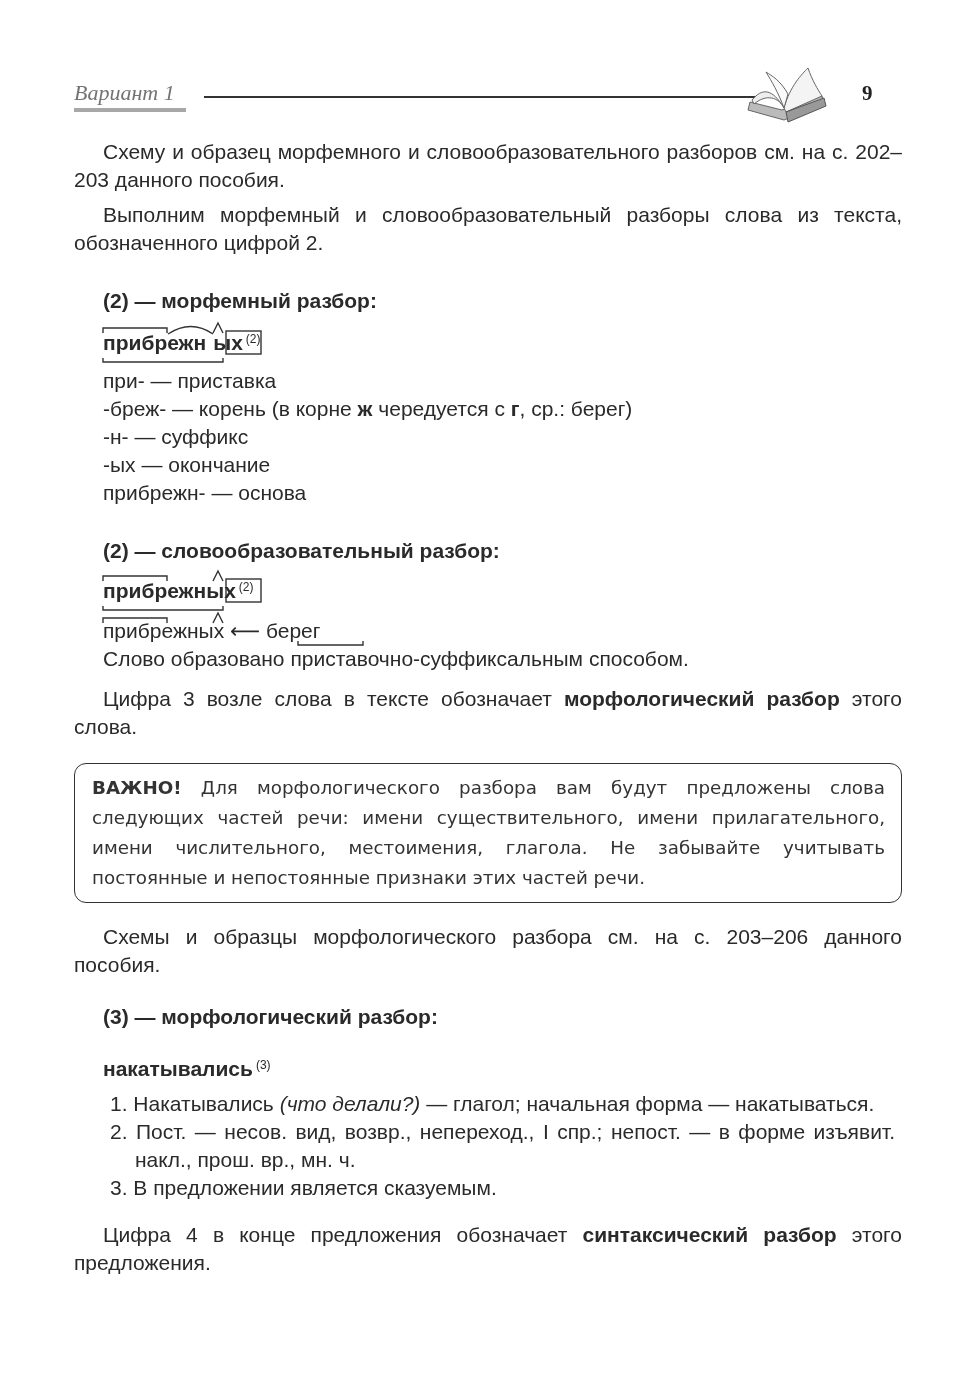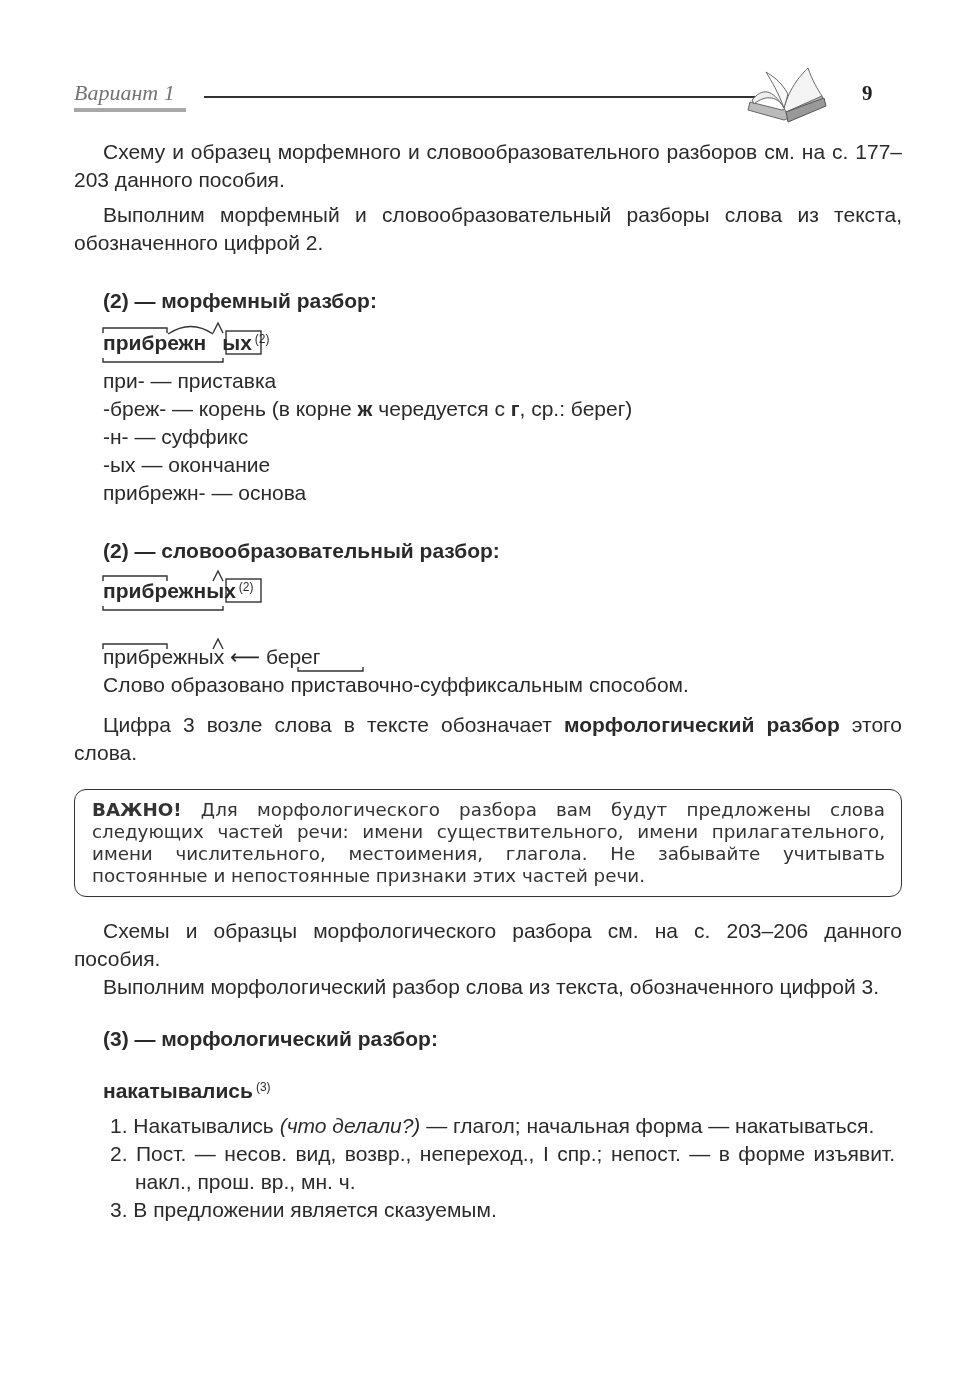--- a/index.html
+++ b/index.html
@@ -12,26 +12,26 @@
   .book { position:absolute; left:668px; top:-12px; width:90px; height:60px; }
   .page-num { position:absolute; left:788px; top:3px; font-family:"Liberation Serif", serif; font-weight:bold; font-size:21px; color:#222; }
 
   .content { position:absolute; left:74px; top:138px; width:828px; font-size:21px; line-height:28px; }
   p { margin:0; text-align:justify; }
   .ind { text-indent:29px; }
   .pad { padding-left:29px; }
   .gap { height:7px; }
   .bold { font-weight:bold;margin-top:24px; }
   .sup { font-size:12px; vertical-align:top; position:relative; top:-4px; }
-  .word-wrap { padding-left:29px; height:40px; position:relative;margin-top:26px; }
+  .word-wrap { padding-left:29px; height:40px; position:relative; }
   .word { position:absolute; left:29px; top:10px; font-weight:bold; font-size:21px; line-height:24px; }
   .word-plain { position:absolute; left:29px; top:10px; font-size:21px; line-height:24px; }
   .morph-svg { position:absolute; left:29px; top:0; overflow:visible; }
   .important { margin:22px 0 20px 0; border:1.5px solid #333; border-radius:12px; padding:9px 16px 9px 17px;
-               font-family:"DejaVu Sans", sans-serif; font-size:18.3px; line-height:22px; color:#333; text-align:justify; }
+               font-family:"DejaVu Sans", sans-serif; font-size:18.3px; line-height:30px; color:#333; text-align:justify; }
   .important .imp-label { font-weight:bold; }
   ol.list { margin:7px; padding:0; list-style:none; }
   ol.list li { padding-left:54px; text-indent:-25px; text-align:justify; }
   .ital { font-style:italic; }
 </style>
 </head>
 <body>
 
 <div class="header">
   <span class="variant">Вариант 1</span>
@@ -41,35 +41,35 @@
     <path d="M8 36 L40 44 L80 30 L82 38 L42 54 L6 44 Z" fill="#bbb" stroke="#666" stroke-width="1"></path>
     <path d="M10 34 C20 22 30 22 42 42 L44 44 C36 30 24 28 12 38 Z" fill="#eee" stroke="#666" stroke-width="1"></path>
     <path d="M42 42 C48 20 60 8 66 2 C70 14 76 24 80 30 L44 46 Z" fill="#f4f4f4" stroke="#666" stroke-width="1"></path>
     <path d="M42 42 C36 26 30 16 24 6 C30 10 38 14 46 28 Z" fill="#fafafa" stroke="#666" stroke-width="1"></path>
     <path d="M44 46 L82 32 L84 40 L46 56 Z" fill="#999" stroke="#555" stroke-width="1"></path>
   </svg>
   <span class="page-num">9</span>
 </div>
 
 <div class="content">
-  <p class="ind">Схему и образец морфемного и словообразовательного разборов см. на с. 177–203 данного пособия.</p>
+  <p class="ind">Схему и образец морфемного и словообразовательного разборов см. на с. 202–203 данного пособия.</p>
   <div class="gap"></div>
   <p class="ind">Выполним морфемный и словообразовательный разборы слова из текста, обозначенного цифрой 2.</p>
   <div style="height:6px"></div>
   <p class="pad bold">(2) — морфемный разбор:</p>
 
   <div class="word-wrap" style="height:46px;margin-top:6px;">
     <svg class="morph-svg" width="200" height="46">
       <polyline points="0,12 0,7 64,7 64,12" fill="none" stroke="#333" stroke-width="1.4"></polyline>
       <path d="M65 13 Q88 -2 110 13" fill="none" stroke="#333" stroke-width="1.4"></path>
       <polyline points="110,12 115,2 120,12" fill="none" stroke="#333" stroke-width="1.4"></polyline>
       <rect x="123" y="10" width="35" height="23" fill="none" stroke="#333" stroke-width="1.4"></rect>
       <polyline points="0,37 0,41 120,41 120,37" fill="none" stroke="#333" stroke-width="1.4"></polyline>
     </svg>
-    <span class="word"><span>при</span><span>бреж</span><span>н</span><span style="margin-left:16px">ых</span><span class="sup" style="font-weight:normal;margin-left:3px">(2)</span></span>
+    <span class="word"><span>при</span><span>бреж</span><span>н</span><span style="margin-left:7px">ых</span><span class="sup" style="font-weight:normal;margin-left:3px">(2)</span></span>
   </div>
 
   <p class="pad">при- — приставка</p>
   <p class="pad"><span>-бреж- — корень (в корне </span><b>ж</b><span> чередуется с </span><b>г</b><span>, ср.: берег)</span></p>
   <p class="pad">-н- — суффикс</p>
   <p class="pad">-ых — окончание</p>
   <p class="pad">прибрежн- — основа</p>
   <div style="height:6px"></div>
   <p class="pad bold">(2) — словообразовательный разбор:</p>
 
@@ -94,23 +94,23 @@
   <p class="pad">Слово образовано приставочно-суффиксальным способом.</p>
   <div style="height:12px"></div>
   <p class="ind"><span>Цифра 3 возле слова в тексте обозначает </span><b>морфологический разбор</b><span> этого слова.</span></p>
 
   <div class="important">
     <span class="imp-label">ВАЖНО!</span><span> Для морфологического разбора вам будут предложены слова следующих частей речи: имени существительного, имени прилагательного, имени числительного, местоимения, глагола. Не забывайте учитывать постоянные и непостоянные признаки этих частей речи.</span>
   </div>
 
   <p class="ind">Схемы и образцы морфологического разбора см. на с. 203–206 данного пособия.</p>
   <div style="height:0px"></div>
-  <p class="ind">Выполним морфологический разбор слова из текста, обозначенного цифрой 3.</p>
   <p class="pad bold">(3) — морфологический разбор:</p>
   <p class="pad bold"><span>накатывались</span><span class="sup" style="font-weight:normal;margin-left:3px">(3)</span></p>
 
   <ol class="list">
     <li><span>1.</span><span> Накатывались </span><span class="ital">(что делали?)</span><span> — глагол; начальная форма — накатываться.</span></li>
     <li><span>2.</span><span> Пост. — несов. вид, возвр., непереход., I спр.; непост. — в форме изъявит. накл., прош. вр., мн. ч.</span></li>
     <li><span>3.</span><span> В предложении является сказуемым.</span></li>
   </ol>
   <div style="height:12px"></div>
+  <p class="ind"><span>Цифра 4 в конце предложения обозначает </span><b>синтаксический разбор</b><span> этого предложения.</span></p>
 </div>
 
 </body></html>

